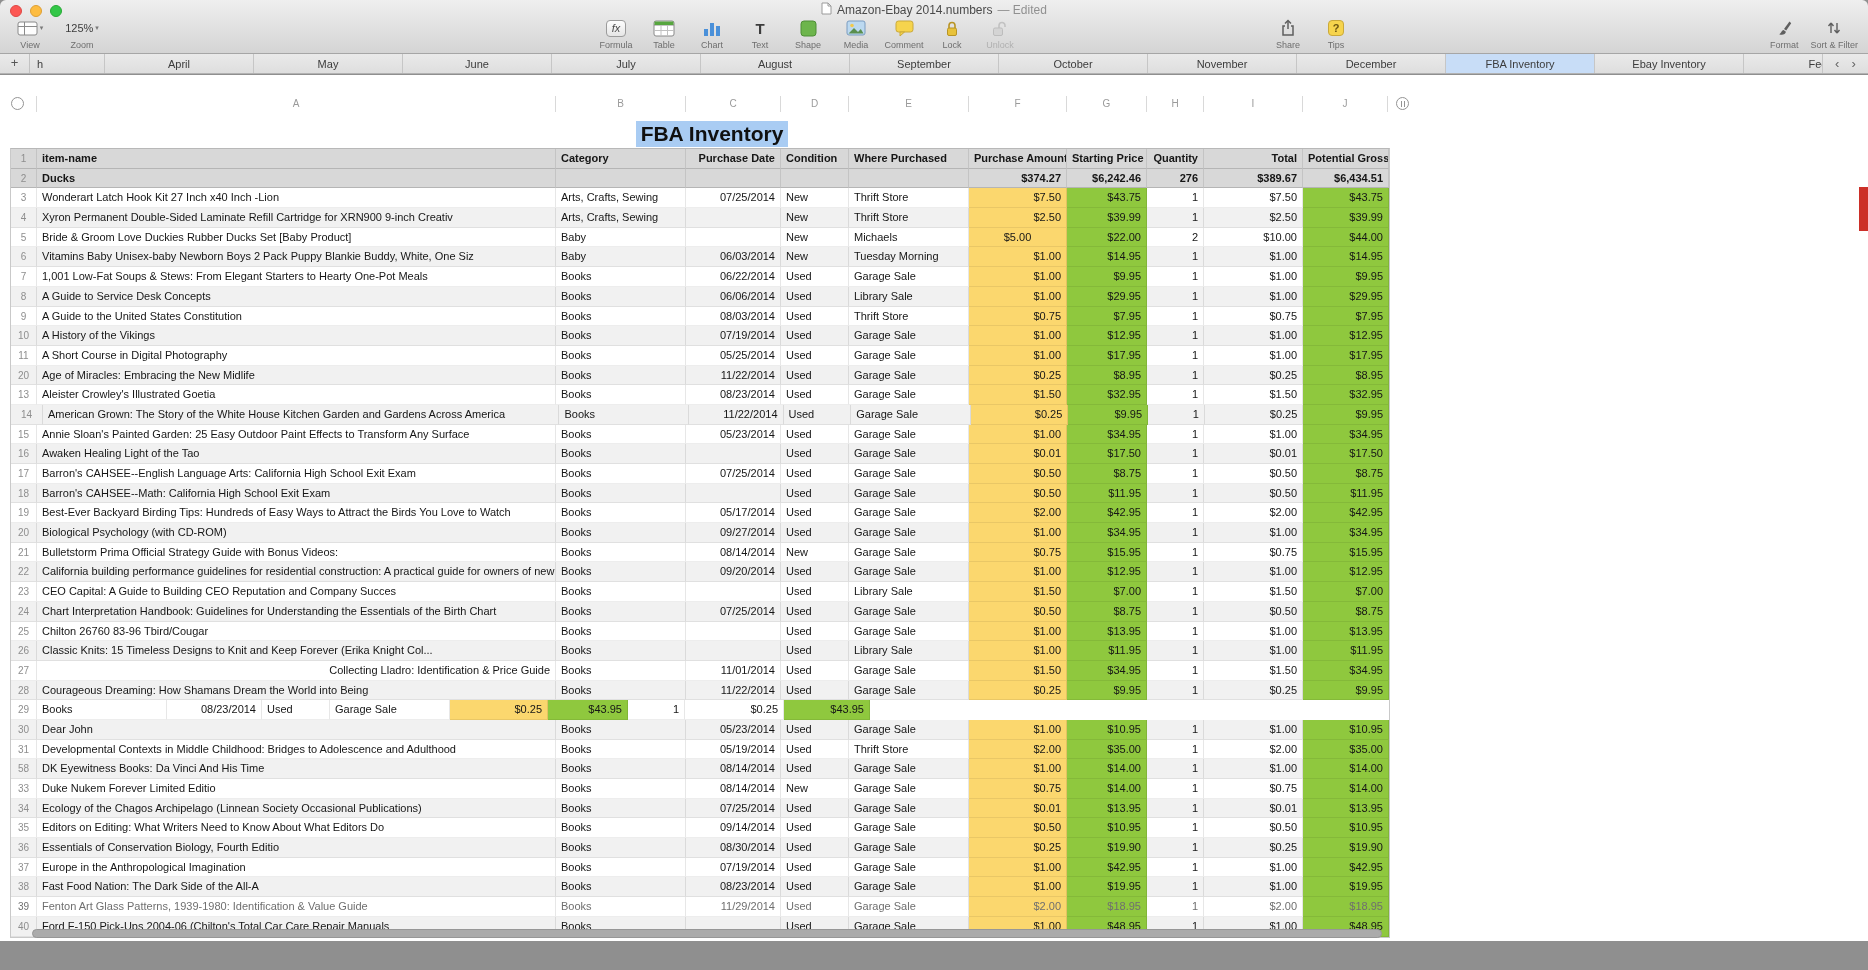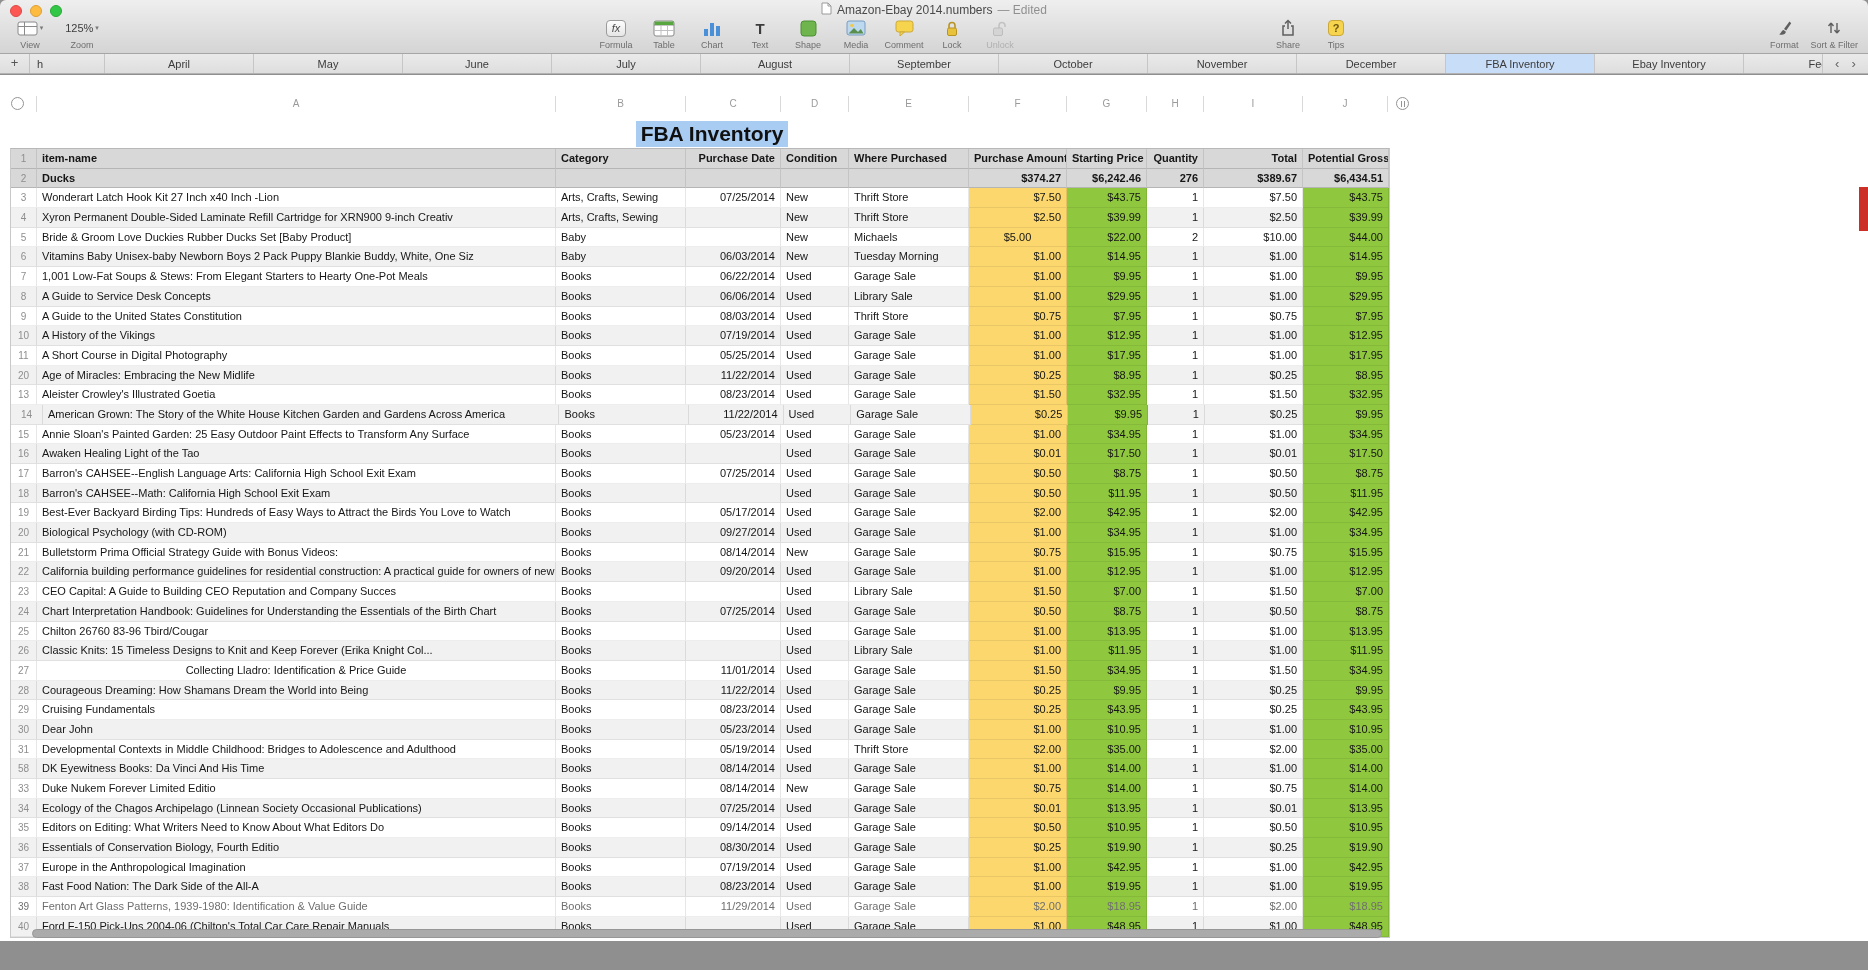--- a/index.html
+++ b/index.html
@@ -623,21 +623,21 @@
           <div class="td c4" style="width: 68px; text-align: left;">Used</div>
           <div class="td c5" style="width: 120px; text-align: left;">Library Sale</div>
           <div class="td c6 amt" style="width: 98px; text-align: right;">$1.00</div>
           <div class="td c7 grn" style="width: 80px; text-align: right;">$11.95</div>
           <div class="td c8" style="width: 57px; text-align: right;">1</div>
           <div class="td c9" style="width: 99px; text-align: right;">$1.00</div>
           <div class="td c10 grn" style="width: 86px; text-align: right;">$11.95</div>
         </div>
         <div class="tr">
           <div class="td c0" style="width: 26px; text-align: center;">27</div>
-          <div class="td c1" style="width: 519px; text-align: center;">Collecting Lladro: Identification &amp; Price Guide</div>
+          <div class="td c1" style="width: 519px; text-align: right;">Collecting Lladro: Identification &amp; Price Guide</div>
           <div class="td c2" style="width: 130px; text-align: left;">Books</div>
           <div class="td c3" style="width: 95px; text-align: right;">11/01/2014</div>
           <div class="td c4" style="width: 68px; text-align: left;">Used</div>
           <div class="td c5" style="width: 120px; text-align: left;">Garage Sale</div>
           <div class="td c6 amt" style="width: 98px; text-align: right;">$1.50</div>
           <div class="td c7 grn" style="width: 80px; text-align: right;">$34.95</div>
           <div class="td c8" style="width: 57px; text-align: right;">1</div>
           <div class="td c9" style="width: 99px; text-align: right;">$1.50</div>
           <div class="td c10 grn" style="width: 86px; text-align: right;">$34.95</div>
         </div>
@@ -649,21 +649,20 @@
           <div class="td c4" style="width: 68px; text-align: left;">Used</div>
           <div class="td c5" style="width: 120px; text-align: left;">Garage Sale</div>
           <div class="td c6 amt" style="width: 98px; text-align: right;">$0.25</div>
           <div class="td c7 grn" style="width: 80px; text-align: right;">$9.95</div>
           <div class="td c8" style="width: 57px; text-align: right;">1</div>
           <div class="td c9" style="width: 99px; text-align: right;">$0.25</div>
           <div class="td c10 grn" style="width: 86px; text-align: right;">$9.95</div>
         </div>
         <div class="tr">
           <div class="td c0" style="width: 26px; text-align: center;">29</div>
-          <div class="td c1" style="width: 519px; text-align: left;">Cruising Fundamentals</div>
           <div class="td c2" style="width: 130px; text-align: left;">Books</div>
           <div class="td c3" style="width: 95px; text-align: right;">08/23/2014</div>
           <div class="td c4" style="width: 68px; text-align: left;">Used</div>
           <div class="td c5" style="width: 120px; text-align: left;">Garage Sale</div>
           <div class="td c6 amt" style="width: 98px; text-align: right;">$0.25</div>
           <div class="td c7 grn" style="width: 80px; text-align: right;">$43.95</div>
           <div class="td c8" style="width: 57px; text-align: right;">1</div>
           <div class="td c9" style="width: 99px; text-align: right;">$0.25</div>
           <div class="td c10 grn" style="width: 86px; text-align: right;">$43.95</div>
         </div>

